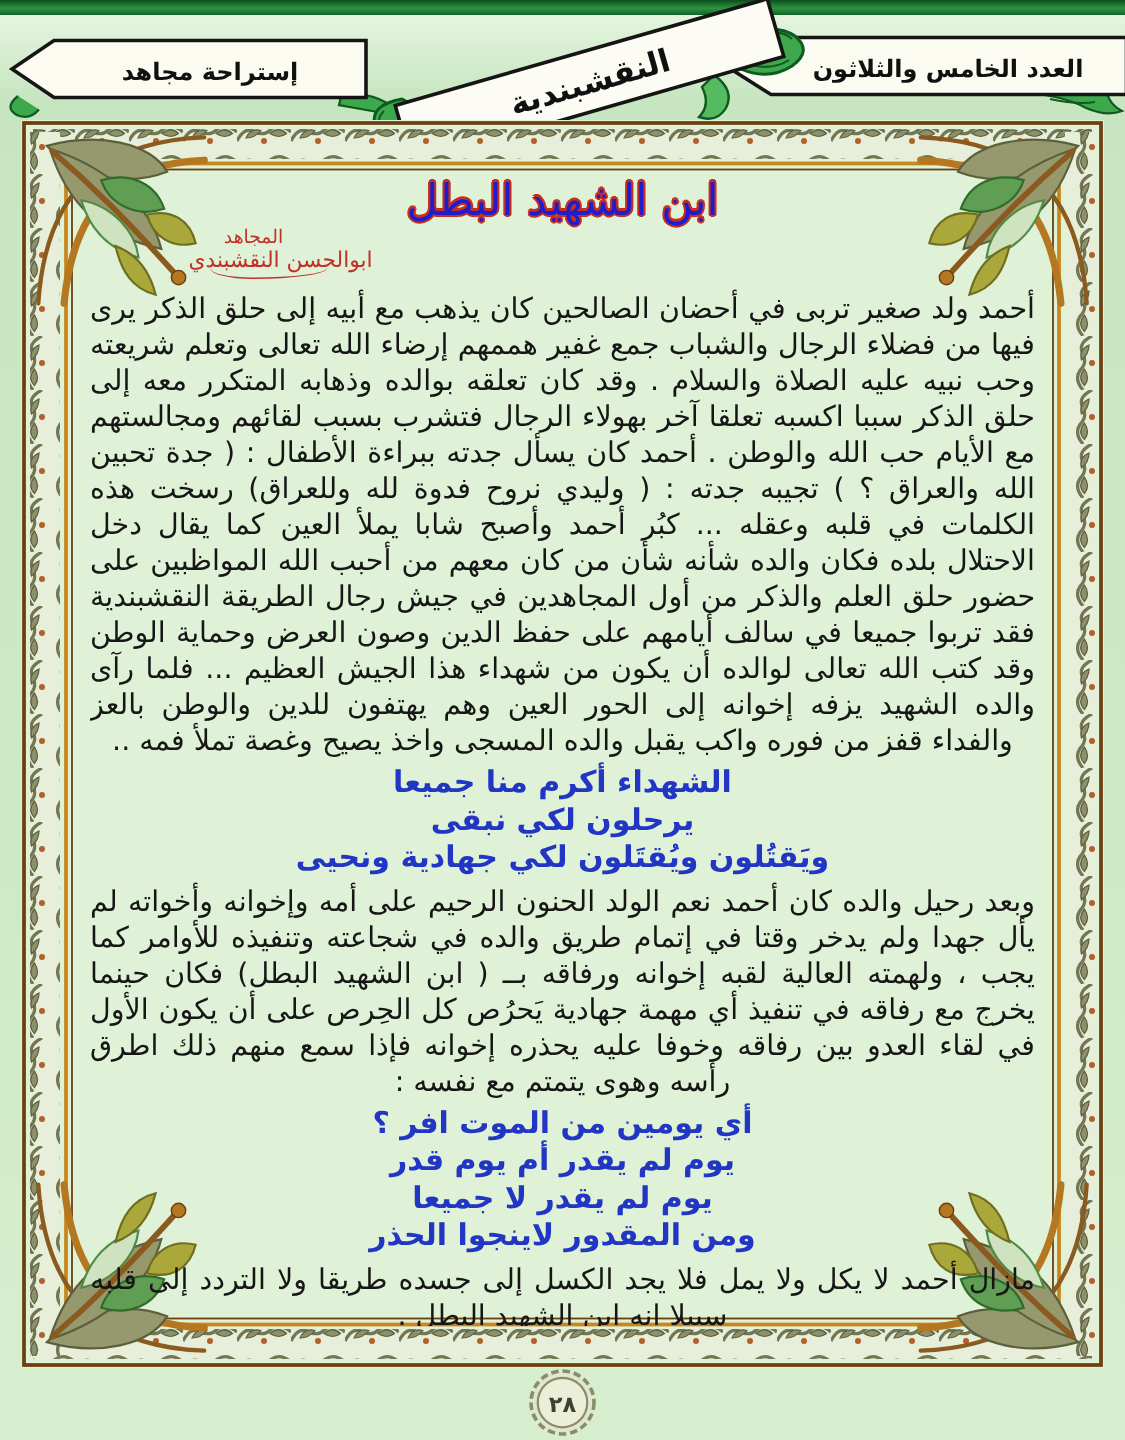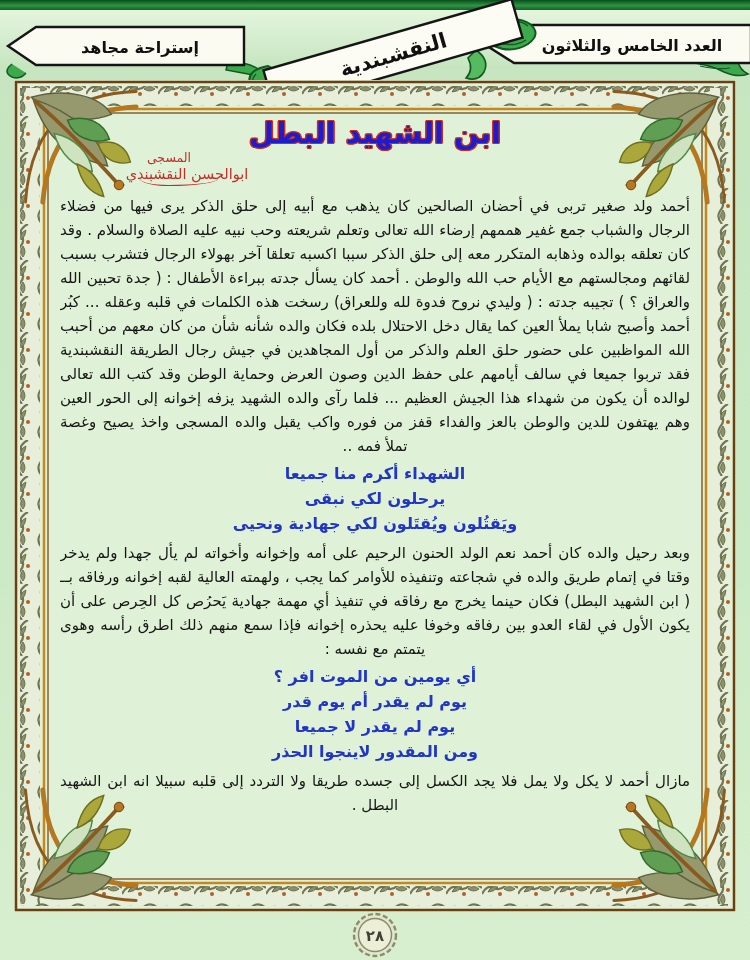--- a/index.html
+++ b/index.html
@@ -22,34 +22,34 @@
   .frame-svg{position:absolute;inset:0;}
   .corner{position:absolute;width:124px;height:124px;}
   .corner svg{width:124px;height:124px;display:block;}
   .corner.tl{left:2px;top:2px;}
   .corner.tr{right:2px;top:2px;transform:scaleX(-1);}
   .corner.br{right:2px;bottom:2px;transform:scale(-1,-1);}
   .corner.bl{left:2px;bottom:2px;transform:scaleY(-1);}
   
   .content{position:absolute;top:36px;bottom:28px;left:46px;right:46px;overflow:hidden;}
   .title{
-    margin:0 0 44px 0;text-align:center;font-size:29px;font-weight:bold;color:#1d1dcf;
+    margin:0 0 44px 0;text-align:center;font-size:29px;font-weight:normal;color:#1d1dcf;
     text-shadow:1.4px 0 0 #c62f20,-1.4px 0 0 #c62f20,0 1.4px 0 #c62f20,0 -1.4px 0 #c62f20,
                 1px 1px 0 #c62f20,-1px -1px 0 #c62f20,1px -1px 0 #c62f20,-1px 1px 0 #c62f20;
   }
   .byline{position:absolute;top:34px;left:52px;width:150px;color:#c03028;text-align:center;}
   .byline .b1{font-size:12.5px;transform:translateX(-18px);}
   .byline .b2{font-size:14.5px;margin-top:1px;}
   .byline .swash{height:7px;width:78px;margin:-4px auto 0 28px;
     border-bottom:1.6px solid #c03028;border-radius:0 0 70% 40%/0 0 100% 100%;}
   .body-par{
-    margin:0 0 3px 0;font-size:15px;line-height:24px;color:#161616;
+    margin:0 0 3px 0;font-size:19px;line-height:24px;color:#161616;
     text-align:justify;text-align-last:center;
   }
-  .poem{margin:3px 0 5px 0;color:#2136c4;font-weight:bold;font-size:16px;line-height:25px;text-align:center;}
+  .poem{margin:3px 0 5px 0;color:#2136c4;font-weight:bold;font-size:20px;line-height:25px;text-align:center;}
   
   .medallion{position:absolute;left:351px;top:911px;width:48px;height:55px;}
   .medallion text{font-weight:bold;}
 </style>
 </head>
 <body>
 
 <div class="page">
 
   <div class="topstrip"></div>
@@ -175,21 +175,21 @@
         <path d="M20 20 C48 44 72 68 108 108" fill="none" stroke="#8a5a1e" stroke-width="4"></path>
         <circle cx="108" cy="108" r="5" fill="#b5771f" stroke="#6b3f10"></circle>
       </g>
     </svg>
       </div>
 
     <div class="content">
       <h1 class="title">ابن الشهيد البطل</h1>
 
       <div class="byline">
-        <div class="b1">المسجى</div>
+        <div class="b1">المجاهد</div>
         <div class="b2">ابوالحسن النقشبندي</div>
         <div class="swash"></div>
       </div>
 
       <p class="body-par">أحمد ولد صغير تربى في أحضان الصالحين كان يذهب مع أبيه إلى حلق الذكر يرى فيها من فضلاء الرجال والشباب جمع غفير هممهم إرضاء الله تعالى وتعلم شريعته وحب نبيه عليه الصلاة والسلام . وقد كان تعلقه بوالده وذهابه المتكرر معه إلى حلق الذكر سببا اكسبه تعلقا آخر بهولاء الرجال فتشرب بسبب لقائهم ومجالستهم مع الأيام حب الله والوطن . أحمد كان يسأل جدته ببراءة الأطفال : ( جدة تحبين الله والعراق ؟ ) تجيبه جدته : ( وليدي نروح فدوة لله وللعراق) رسخت هذه الكلمات في قلبه وعقله ... كبُر أحمد وأصبح شابا يملأ العين كما يقال دخل الاحتلال بلده فكان والده شأنه شأن من كان معهم من أحبب الله المواظبين على حضور حلق العلم والذكر من أول المجاهدين في جيش رجال الطريقة النقشبندية فقد تربوا جميعا في سالف أيامهم على حفظ الدين وصون العرض وحماية الوطن وقد كتب الله تعالى لوالده أن يكون من شهداء هذا الجيش العظيم ... فلما رآى والده الشهيد يزفه إخوانه إلى الحور العين وهم يهتفون للدين والوطن بالعز والفداء قفز من فوره واكب يقبل والده المسجى واخذ يصيح وغصة تملأ فمه ..</p>
 
       <div class="poem">
           <div>الشهداء أكرم منا جميعا</div>
           <div>يرحلون لكي نبقى</div>
           <div>ويَقتُلون ويُقتَلون لكي جهادية ونحيى</div>

